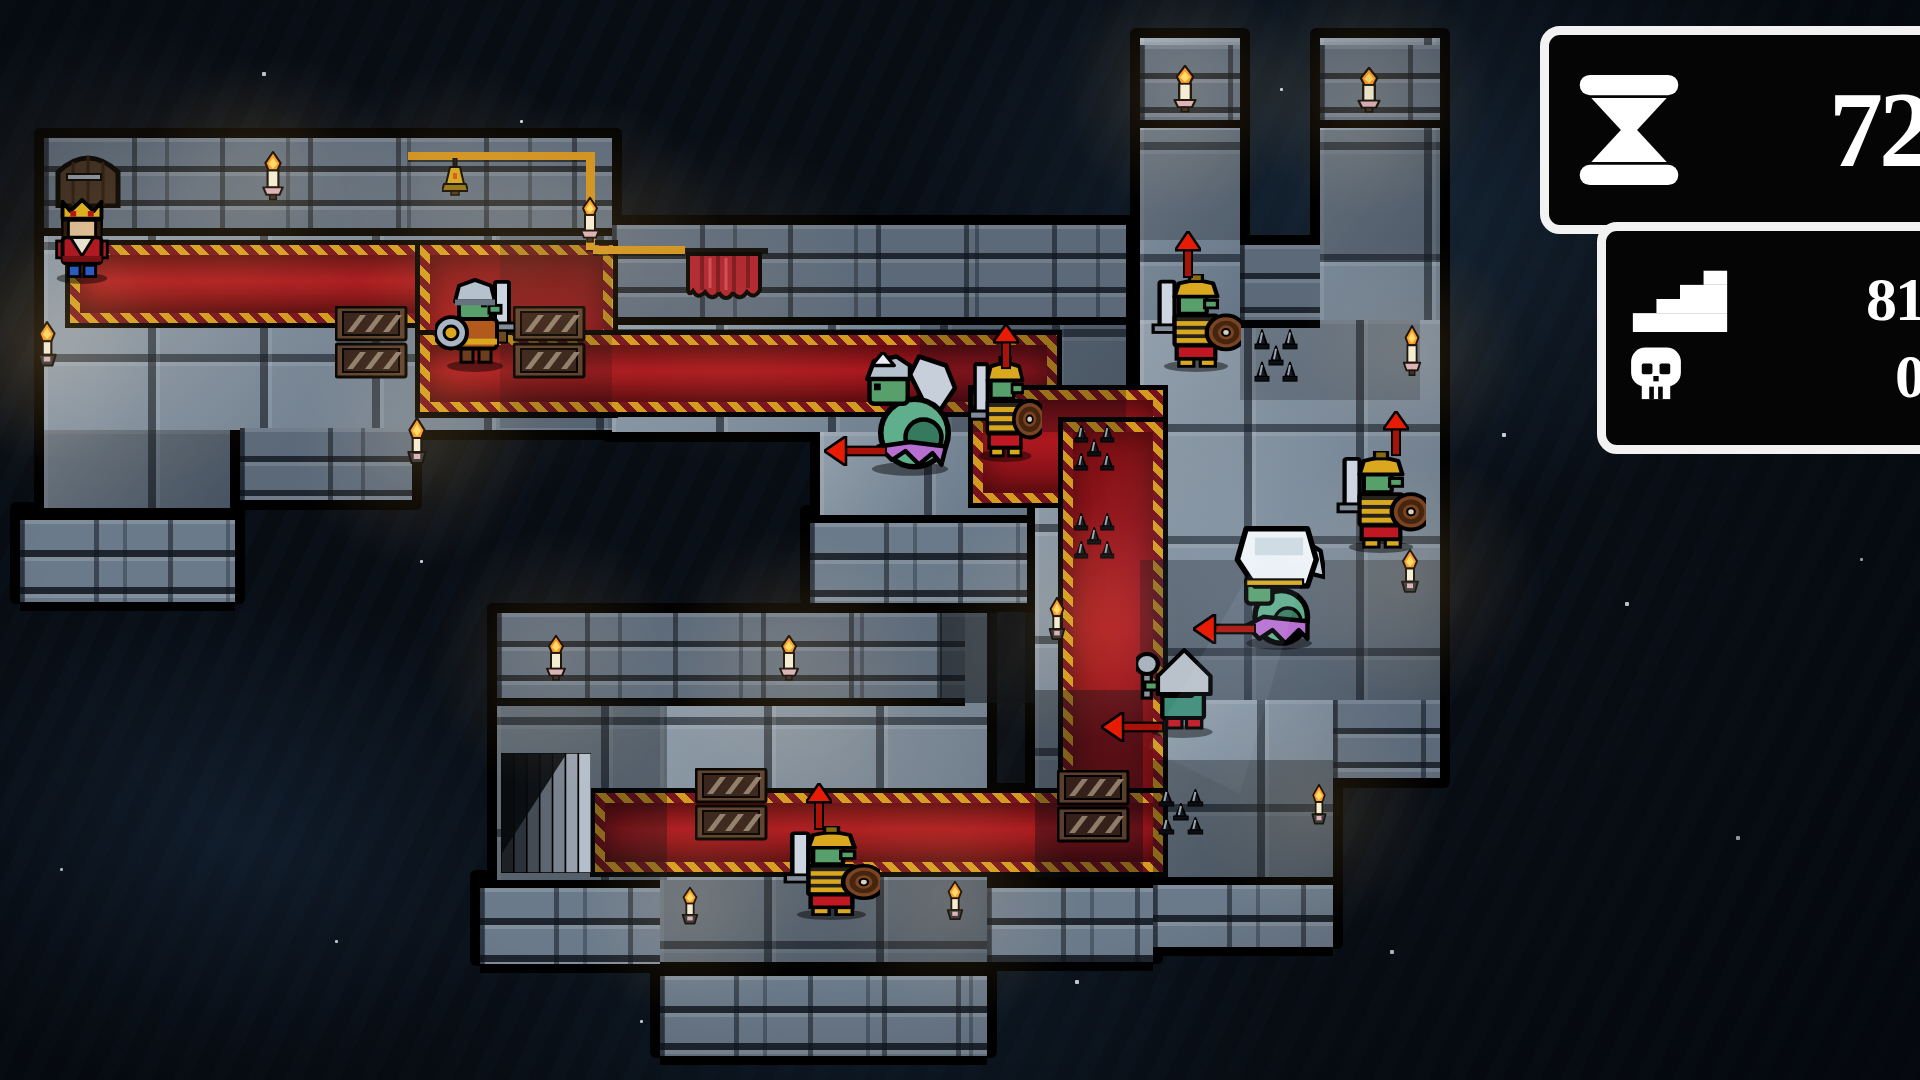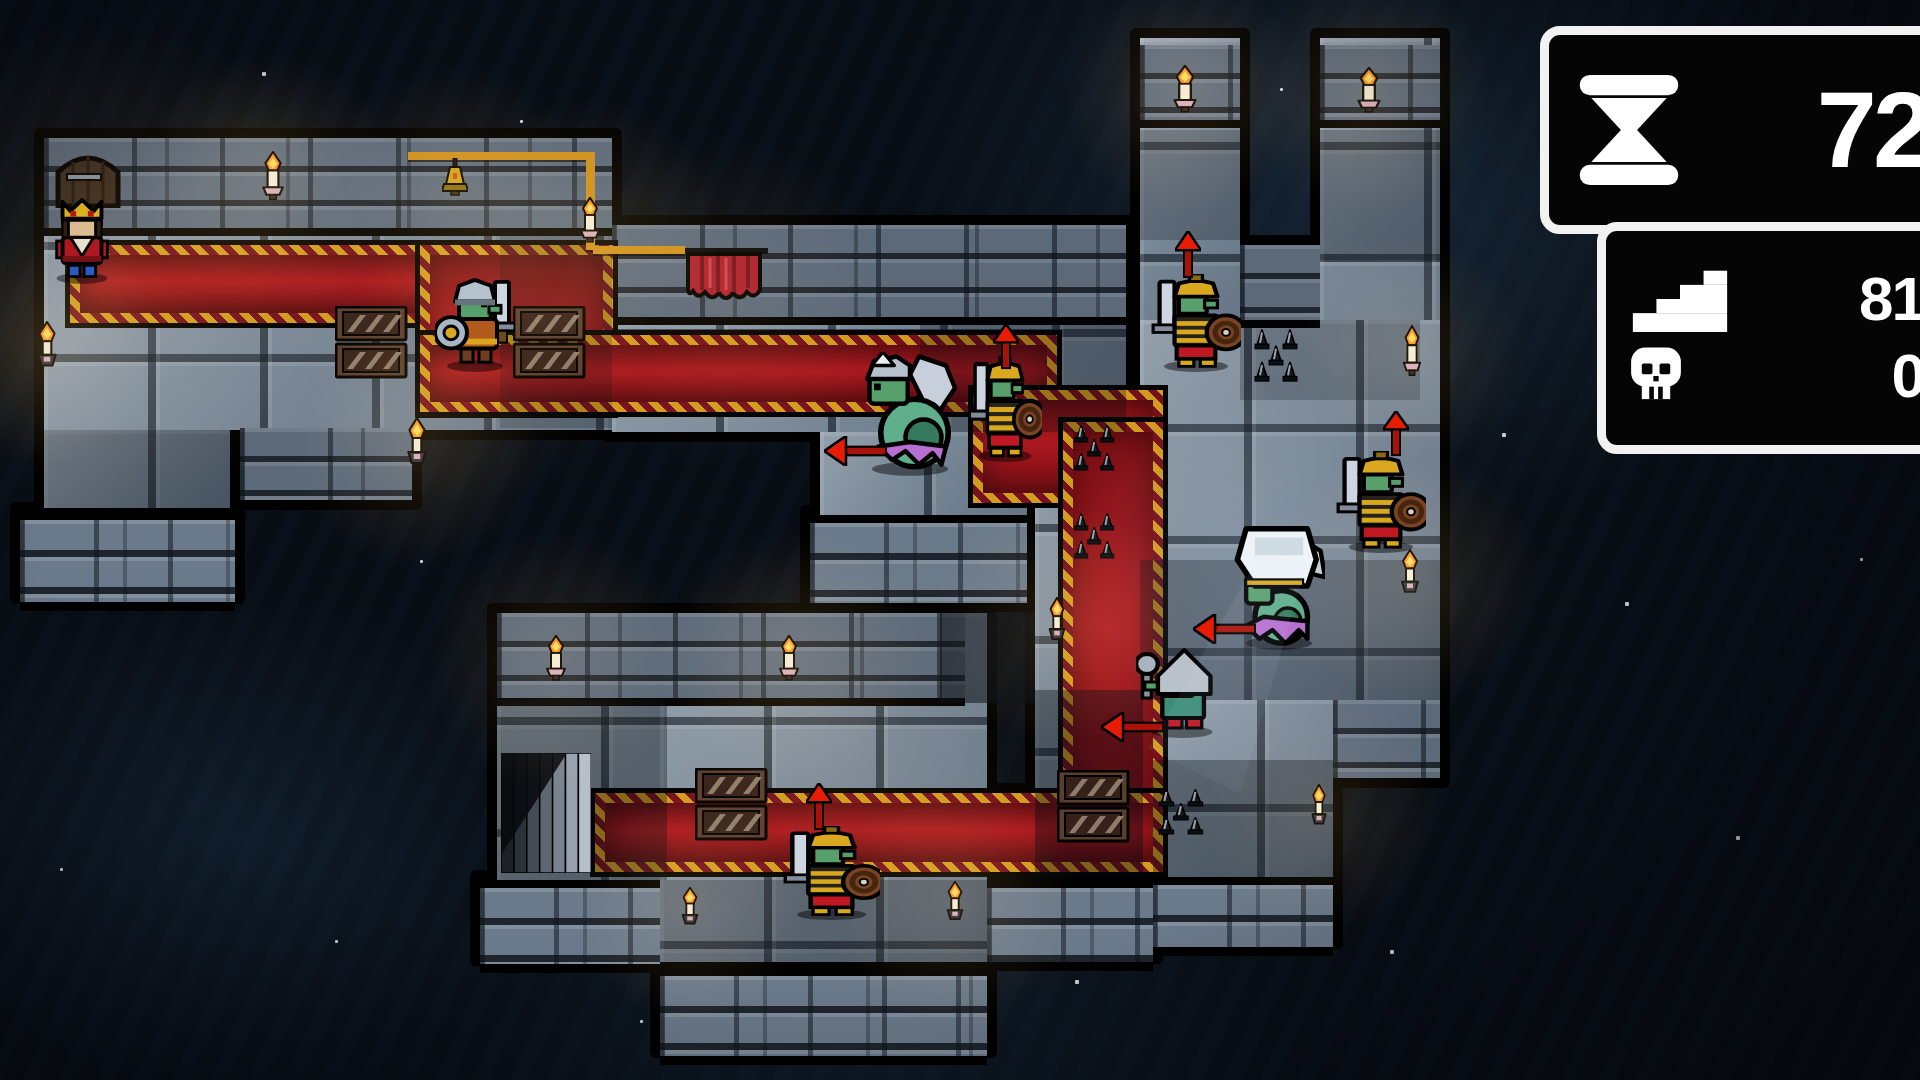--- a/index.html
+++ b/index.html
@@ -2,21 +2,21 @@
 <html><head>
 <meta charset="utf-8">
 <style>
   html,body{margin:0;padding:0;background:#05080d;}
   #stage{position:relative;width:1920px;height:1080px;overflow:hidden;
          background:
            radial-gradient(900px 600px at 72% 18%, #152433 0%, rgba(21,36,51,0) 55%),
            radial-gradient(700px 500px at 12% 78%, #101c2a 0%, rgba(16,28,42,0) 50%),
            radial-gradient(800px 500px at 45% 95%, #0e1a26 0%, rgba(14,26,38,0) 55%),
            #080d14;
-         font-family:Liberation Sans, sans-serif;}
+         font-family:Liberation Serif, serif;}
   #stage::before{content:"";position:absolute;inset:0;
          background:repeating-linear-gradient(115deg, rgba(40,70,100,.05) 0 16px, rgba(0,0,0,0) 16px 34px);}
   .abs{position:absolute;box-sizing:border-box;}
   .speck{position:absolute;background:#e8eef5;border-radius:1px;opacity:.85;}
   .sil{position:absolute;background:#000;border-radius:6px;}
   .floor{position:absolute;background-color:#82909e;
      background-image:
        repeating-linear-gradient(to right, rgba(255,255,255,.10) 0 4px, rgba(255,255,255,0) 4px 104px, rgba(16,24,34,.6) 104px 112px),
        repeating-linear-gradient(to bottom, rgba(255,255,255,.10) 0 4px, rgba(255,255,255,0) 4px 104px, rgba(16,24,34,.6) 104px 112px),
        linear-gradient(125deg,#93a0ac 0%,#768594 55%,#647484 100%);}

